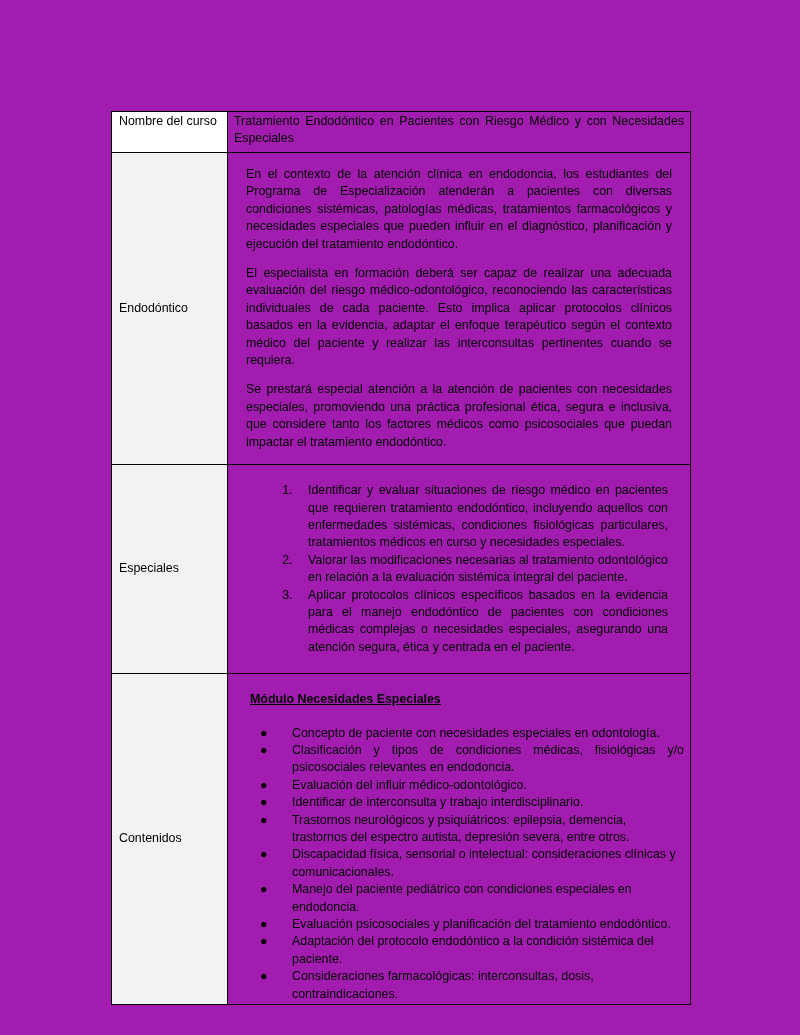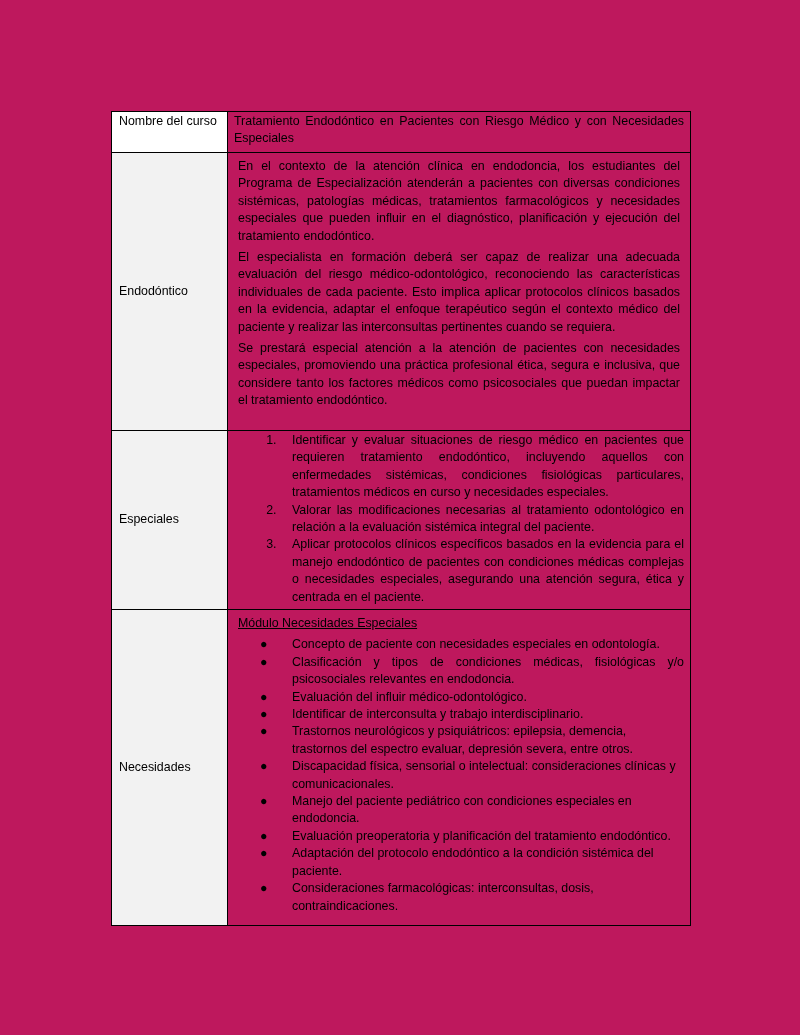--- a/index.html
+++ b/index.html
@@ -1,31 +1,31 @@
 <!DOCTYPE html>
 <html><head>
   <meta charset="utf-8">
   <style>
     html, body { margin: 0; padding: 0; background: #ffffff; }
     body { width: 800px; height: 1035px; position: relative; overflow: hidden; font-family: "Liberation Sans", sans-serif; color: #000; }
-    .page { position: absolute; left: 0; top: 0; width: 800px; height: 1035px; background: #be185d; }
+    .page { position: absolute; left: 0; top: 0; width: 800px; height: 1035px; background: #a21caf; }
     table.course { position: absolute; left: 111px; top: 111px; width: 580px; border-collapse: collapse; table-layout: fixed; font-family: "Liberation Sans", sans-serif; font-size: 12.4px; line-height: 17.4px; }
     table.course td { border: 1.5px solid #000; vertical-align: top; padding: 1px 6px 1px 6px; }
     td.label { width: 102px; background: #f2f2f2; vertical-align: middle !important; padding-left: 7px !important; }
     td.label.first { background: #ffffff; vertical-align: top !important; }
     td.content { text-align: justify; }
     .title { font-weight: normal; text-align: justify; text-align-last: left; }
     tr.r-nombre td { height: 38px; }
     tr.r-desc td { height: 275px; }
     tr.r-obj td { height: 176px; }
     tr.r-cont td { height: 313px; }
-    .para { margin: 4px; }
-    ol.objs { margin: 0; padding-left: 46px; }
+    .para { margin: 12px; }
+    ol.objs { margin: 16px; padding-left: 46px; }
     ol.objs li { padding-left: 12px; text-align: justify; }
-    .module { font-weight: normal; text-decoration: underline; margin: 4px; }
+    .module { font-weight: bold; text-decoration: underline; margin: 16px; }
     ul.topics { margin: 0; padding-left: 46px; list-style: none; }
     ul.topics li { position: relative; padding-left: 12px; text-align: left; }
     ul.topics li.j { text-align: justify; }
     ul.topics li .bullet { position: absolute; left: -20px; top: 0; }
   </style>
 </head>
 <body>
 
 <div class="page">
   <table class="course">
@@ -48,32 +48,32 @@
       <td class="label">Especiales</td>
       <td class="content">
         <ol class="objs">
           <li>Identificar y evaluar situaciones de riesgo médico en pacientes que requieren tratamiento endodóntico, incluyendo aquellos con enfermedades sistémicas, condiciones fisiológicas particulares, tratamientos médicos en curso y necesidades especiales.</li>
           <li>Valorar las modificaciones necesarias al tratamiento odontológico en relación a la evaluación sistémica integral del paciente.</li>
           <li>Aplicar protocolos clínicos específicos basados en la evidencia para el manejo endodóntico de pacientes con condiciones médicas complejas o necesidades especiales, asegurando una atención segura, ética y centrada en el paciente.</li>
         </ol>
       </td>
     </tr>
     <tr class="r-cont">
-      <td class="label">Necesidades</td>
+      <td class="label">Contenidos</td>
       <td class="content">
         <p class="module">Módulo Necesidades Especiales</p>
         <ul class="topics">
           <li><span class="bullet">●</span><span>Concepto de paciente con necesidades especiales en odontología.</span></li>
           <li class="j"><span class="bullet">●</span><span>Clasificación y tipos de condiciones médicas, fisiológicas y/o psicosociales relevantes en endodoncia.</span></li>
           <li><span class="bullet">●</span><span>Evaluación del influir médico-odontológico.</span></li>
           <li><span class="bullet">●</span><span>Identificar de interconsulta y trabajo interdisciplinario.</span></li>
-          <li><span class="bullet">●</span><span>Trastornos neurológicos y psiquiátricos: epilepsia, demencia, trastornos del espectro evaluar, depresión severa, entre otros.</span></li>
+          <li><span class="bullet">●</span><span>Trastornos neurológicos y psiquiátricos: epilepsia, demencia, trastornos del espectro autista, depresión severa, entre otros.</span></li>
           <li><span class="bullet">●</span><span>Discapacidad física, sensorial o intelectual: consideraciones clínicas y comunicacionales.</span></li>
           <li><span class="bullet">●</span><span>Manejo del paciente pediátrico con condiciones especiales en endodoncia.</span></li>
-          <li><span class="bullet">●</span><span>Evaluación preoperatoria y planificación del tratamiento endodóntico.</span></li>
+          <li><span class="bullet">●</span><span>Evaluación psicosociales y planificación del tratamiento endodóntico.</span></li>
           <li><span class="bullet">●</span><span>Adaptación del protocolo endodóntico a la condición sistémica del paciente.</span></li>
           <li><span class="bullet">●</span><span>Consideraciones farmacológicas: interconsultas, dosis, contraindicaciones.</span></li>
         </ul>
       </td>
     </tr>
   </tbody>
     </table>
 </div>
 
 </body></html>

